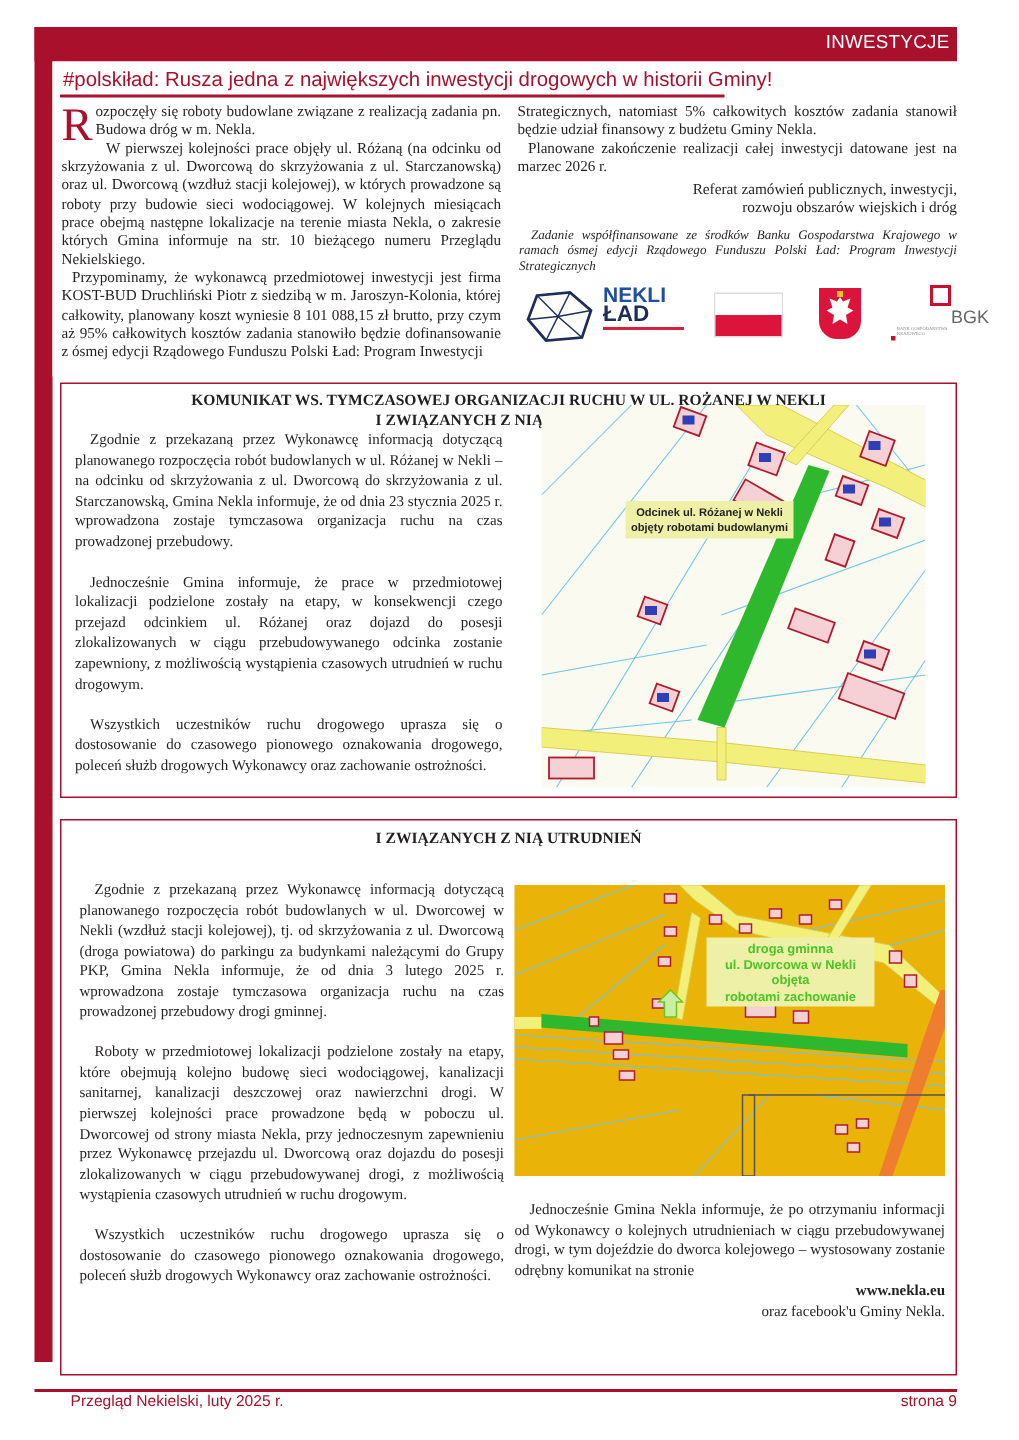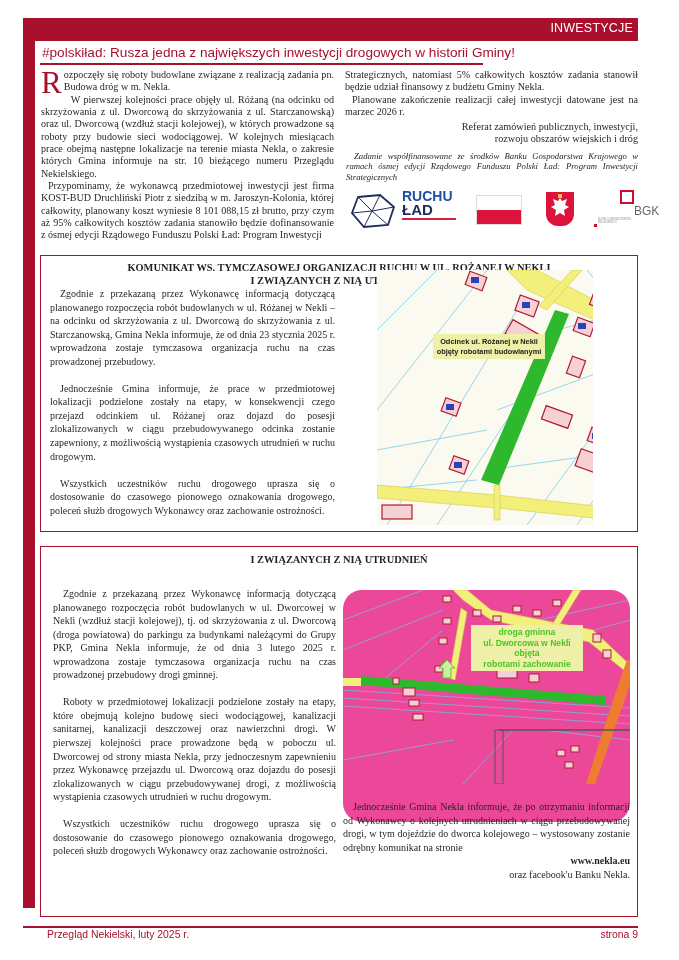--- a/index.html
+++ b/index.html
@@ -63,21 +63,21 @@
     <g stroke="#1e2d5a" stroke-width="1">
         <line x1="22" y1="18" x2="8" y2="4"></line>
         <line x1="22" y1="18" x2="30" y2="2"></line>
         <line x1="22" y1="18" x2="44" y2="14"></line>
         <line x1="22" y1="18" x2="38" y2="32"></line>
         <line x1="22" y1="18" x2="14" y2="34"></line>
         <line x1="22" y1="18" x2="2" y2="20"></line>
       </g>
   </svg>
   <div class="sans" style="position:absolute;left:52px;top:0;color:#1f4fa0;font-size:14px;font-weight:bold;line-height:13px;">
-    <div>RUCHU</div>
+    <div>NEKLI</div>
     <div style="color:#1e2d5a;font-size:15px;">ŁAD</div>
     <div style="width:54px;height:2px;background:#d4213d;margin-top:2px;"></div>
   </div>
   <div style="position:absolute;left:126px;top:5px;width:46px;height:30px;border:0.5px solid #ddd;box-sizing:border-box;">
     <div style="height:50%;background:#fff;"></div>
       <div style="height:50%;background:#dc143c;"></div>
   </div>
   <div style="position:absolute;left:196px;top:2px;width:28px;height:34px;background:#dc143c;border-radius:0 0 12px 12px;">
     <svg width="28" height="32" viewBox="0 0 28 32">
         <path d="M14 6 l2 3 l5 -2 l-2 6 l4 2 l-5 3 l1 6 l-5 -3 l-5 3 l1 -6 l-5 -3 l4 -2 l-2 -6 l5 2 z" fill="#fff"></path>
@@ -95,21 +95,21 @@
 <div class="box box1">
   <div class="box-title" style="top:6px;">
     <div>KOMUNIKAT WS. TYMCZASOWEJ ORGANIZACJI RUCHU W UL. ROŻANEJ W NEKLI</div>
     <div>I ZWIĄZANYCH Z NIĄ UTRUDNIEŃ</div>
   </div>
   <div class="btext" style="left:9px;top:31px;width:285px;">
     <p>Zgodnie z przekazaną przez Wykonawcę informacją dotyczącą planowanego rozpoczęcia robót budowlanych w ul. Różanej w Nekli – na odcinku od skrzyżowania z ul. Dworcową do skrzyżowania z ul. Starczanowską, Gmina Nekla informuje, że od dnia 23 stycznia 2025 r. wprowadzona zostaje tymczasowa organizacja ruchu na czas prowadzonej przebudowy.</p>
     <p>Jednocześnie Gmina informuje, że prace w przedmiotowej lokalizacji podzielone zostały na etapy, w konsekwencji czego przejazd odcinkiem ul. Różanej oraz dojazd do posesji zlokalizowanych w ciągu przebudowywanego odcinka zostanie zapewniony, z możliwością wystąpienia czasowych utrudnień w ruchu drogowym.</p>
     <p>Wszystkich uczestników ruchu drogowego uprasza się o dostosowanie do czasowego pionowego oznakowania drogowego, poleceń służb drogowych Wykonawcy oraz zachowanie ostrożności.</p>
   </div>
-  <div class="map" style="left:336px;top:14px;width:216px;height:255px;background:#fbfaf0;">
+  <div class="map" style="left:320px;top:14px;width:256px;height:255px;background:#fbfaf0;">
     <svg width="256" height="255" viewBox="0 0 256 255">
       <g stroke="#6ec4e8" stroke-width="0.7" fill="none">
         <line x1="0" y1="60" x2="60" y2="0"></line>
           <line x1="0" y1="140" x2="110" y2="0"></line>
           <line x1="10" y1="255" x2="140" y2="40"></line>
         <line x1="60" y1="255" x2="170" y2="90"></line>
           <line x1="150" y1="255" x2="256" y2="110"></line>
           <line x1="200" y1="255" x2="256" y2="170"></line>
         <line x1="0" y1="180" x2="110" y2="160"></line>
           <line x1="110" y1="200" x2="256" y2="180"></line>
@@ -158,21 +158,21 @@
 
 <div class="box box2">
   <div class="box-title" style="top:7px;">
     <div>I ZWIĄZANYCH Z NIĄ UTRUDNIEŃ</div>
   </div>
   <div class="btext" style="left:12px;top:40px;width:283px;">
     <p>Zgodnie z przekazaną przez Wykonawcę informacją dotyczącą planowanego rozpoczęcia robót budowlanych w ul. Dworcowej w Nekli (wzdłuż stacji kolejowej), tj. od skrzyżowania z ul. Dworcową (droga powiatowa) do parkingu za budynkami należącymi do Grupy PKP, Gmina Nekla informuje, że od dnia 3 lutego 2025 r. wprowadzona zostaje tymczasowa organizacja ruchu na czas prowadzonej przebudowy drogi gminnej.</p>
     <p>Roboty w przedmiotowej lokalizacji podzielone zostały na etapy, które obejmują kolejno budowę sieci wodociągowej, kanalizacji sanitarnej, kanalizacji deszczowej oraz nawierzchni drogi. W pierwszej kolejności prace prowadzone będą w poboczu ul. Dworcowej od strony miasta Nekla, przy jednoczesnym zapewnieniu przez Wykonawcę przejazdu ul. Dworcową oraz dojazdu do posesji zlokalizowanych w ciągu przebudowywanej drogi, z możliwością wystąpienia czasowych utrudnień w ruchu drogowym.</p>
     <p>Wszystkich uczestników ruchu drogowego uprasza się o dostosowanie do czasowego pionowego oznakowania drogowego, poleceń służb drogowych Wykonawcy oraz zachowanie ostrożności.</p>
   </div>
-  <div class="map" style="left:302px;top:43px;width:287px;height:232px;background:#ec4899;border-radius:19px;">
+  <div class="map" style="left:302px;top:43px;width:287px;height:194px;background:#eab308;">
     <svg width="287" height="194" viewBox="0 0 287 194">
       <g stroke="#6ec4e8" stroke-width="0.7" fill="none">
         <line x1="0" y1="100" x2="287" y2="118"></line>
           <line x1="0" y1="108" x2="287" y2="126"></line>
           <line x1="0" y1="116" x2="287" y2="134"></line>
         <line x1="0" y1="30" x2="80" y2="0"></line>
           <line x1="0" y1="60" x2="100" y2="20"></line>
           <line x1="40" y1="90" x2="100" y2="40"></line>
         <line x1="120" y1="194" x2="170" y2="140"></line>
           <line x1="0" y1="170" x2="110" y2="150"></line>
@@ -214,19 +214,19 @@
     </svg>
     <div style="position:absolute;left:128px;top:35px;width:112px;padding:2px 0;background:#eef0a8;text-align:center;font-family:'Liberation Sans',sans-serif;font-weight:bold;font-size:8.6px;line-height:10.6px;color:#4cc427;">
       <div>droga gminna</div>
       <div>ul. Dworcowa w Nekli objęta</div>
       <div>robotami zachowanie</div>
     </div>
   </div>
   <div class="btext" style="left:302px;top:253px;width:287px;">
     <p style="margin:0;">Jednocześnie Gmina Nekla informuje, że po otrzymaniu informacji od Wykonawcy o kolejnych utrudnieniach w ciągu przebudowywanej drogi, w tym dojeździe do dworca kolejowego – wystosowany zostanie odrębny komunikat na stronie</p>
     <div class="center" style="font-weight:bold;">www.nekla.eu</div>
-    <div class="center">oraz facebook'u Banku Nekla.</div>
+    <div class="center">oraz facebook'u Gminy Nekla.</div>
   </div>
 </div>
 
 <div class="footer-rule"></div>
 <div class="footer-left sans">Przegląd Nekielski, luty 2025 r.</div>
 <div class="footer-right sans">strona 9</div>
 
 </body></html>

